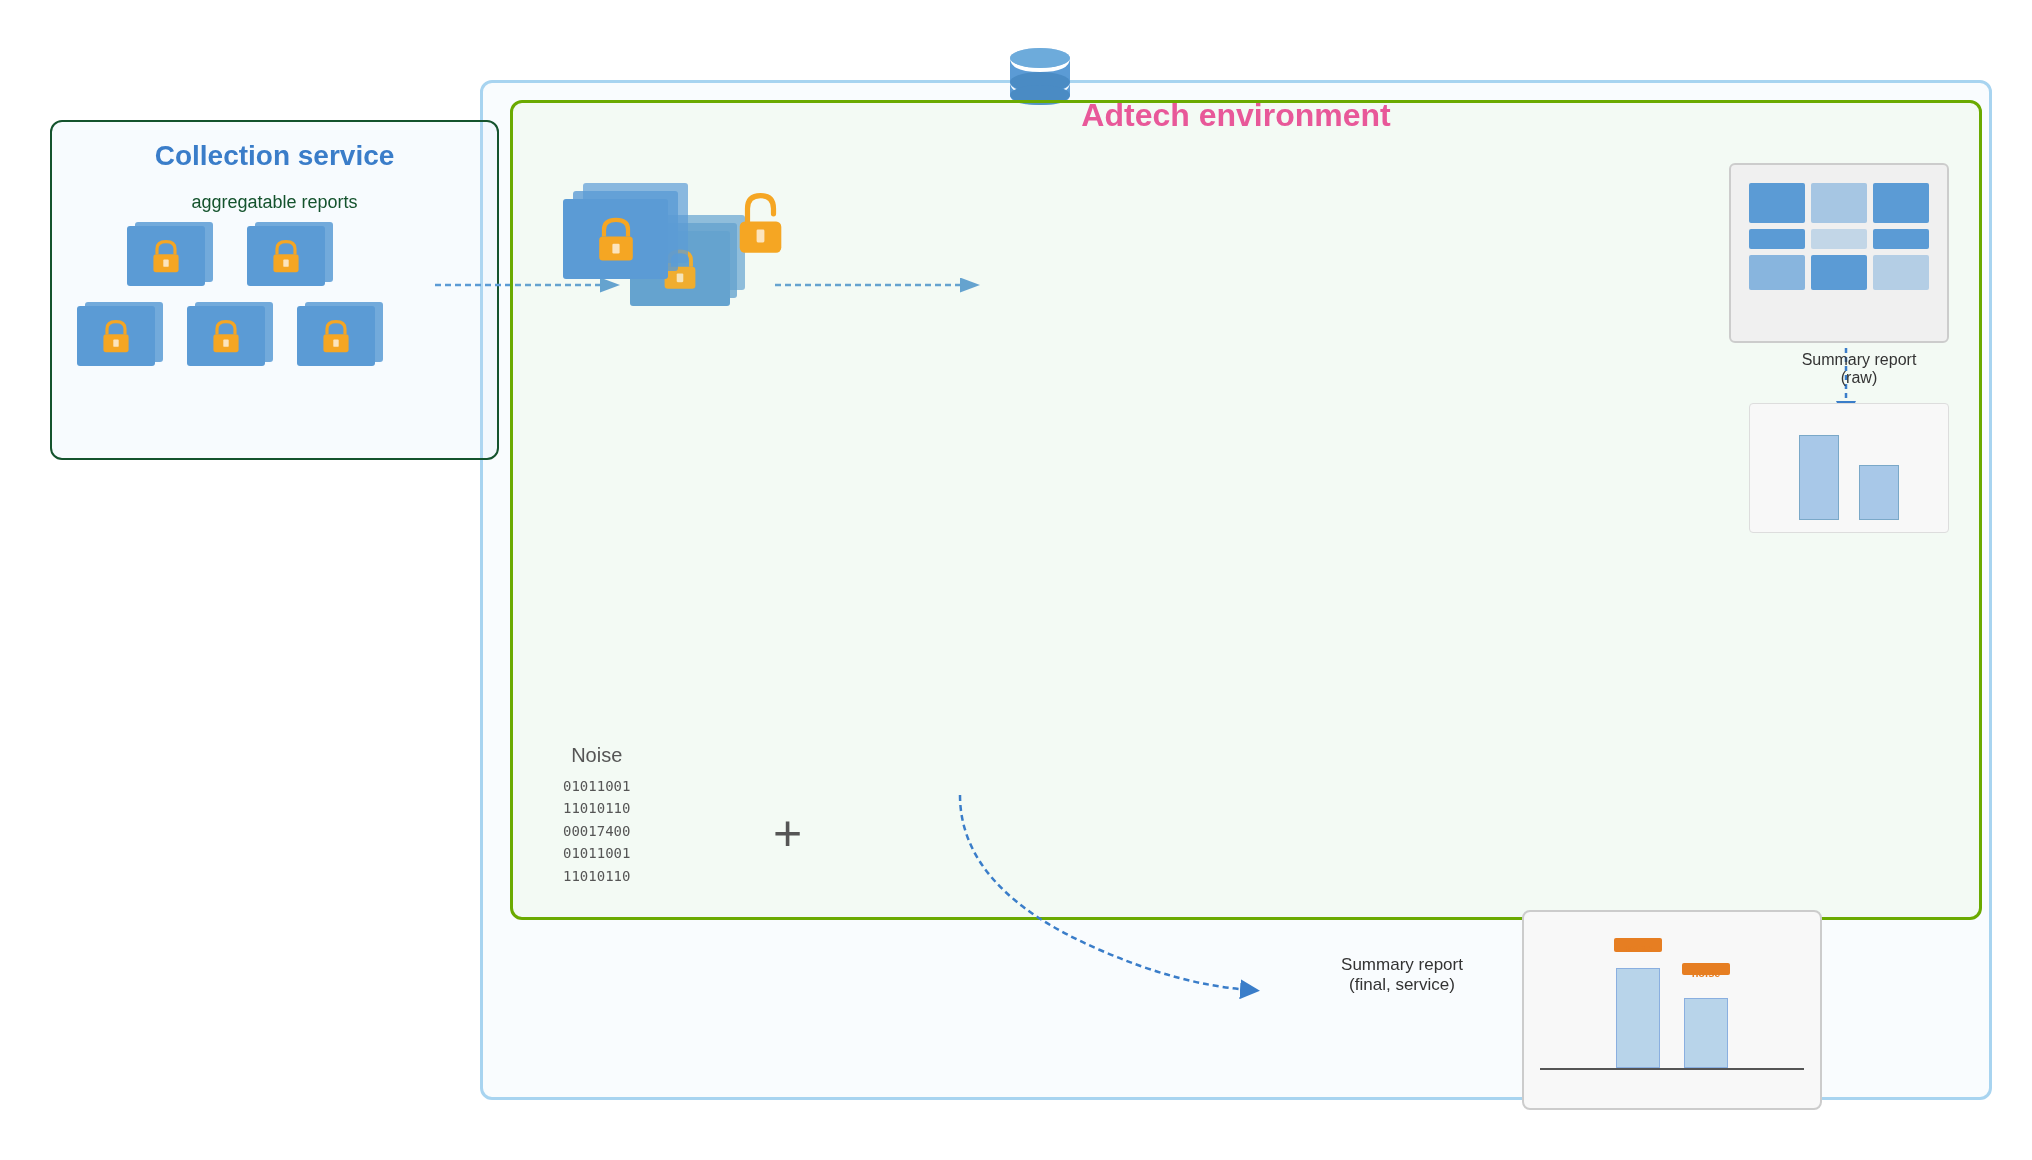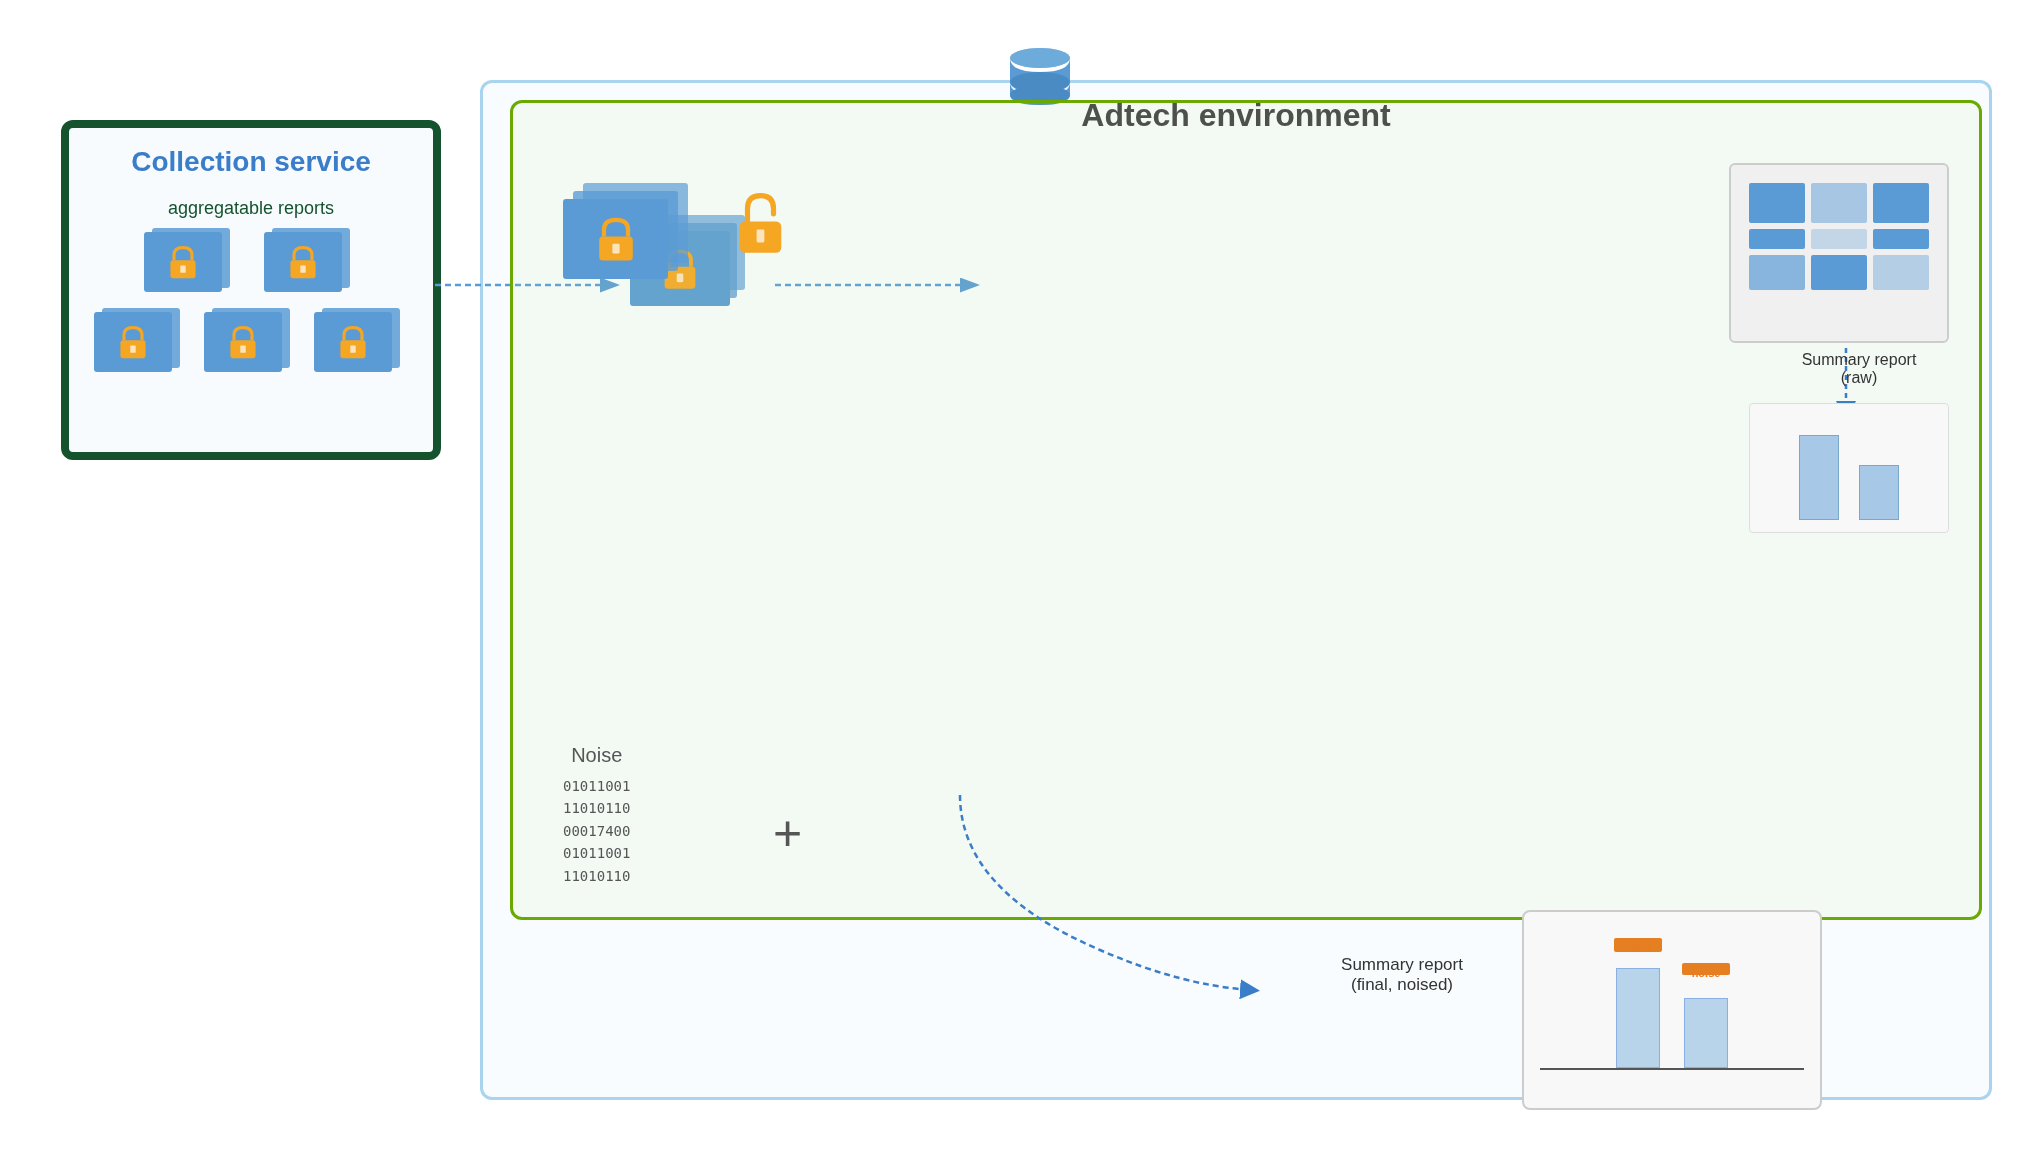--- a/index.html
+++ b/index.html
@@ -32,32 +32,32 @@
       background: rgba(200, 230, 250, 0.1);
     }
 
     .adtech-env-title {
       position: absolute;
       top: 14px;
       left: 50%;
       transform: translateX(-50%);
       font-size: 32px;
       font-weight: bold;
-      color: #404040;
+      color: #ec4899;
       white-space: nowrap;
     }
 
     
     .collection-service {
       position: absolute;
-      left: 41px;
+      left: 30px;
       top: 100px;
-      width: 380px;
+      width: 449px;
       height: 340px;
-      border: 8px solid #14532d;
+      border: 2px solid #14532d;
       border-radius: 12px;
       background: rgba(200, 230, 250, 0.15);
     }
 
     .collection-service-title {
       position: absolute;
       top: 18px;
       left: 50%;
       transform: translateX(-50%);
       font-size: 28px;
@@ -324,21 +324,21 @@
         </div>
         <div style="width:44px; height:70px; background:#b8d4ea; border:1px solid #8aafe0; margin-top:24px;"></div>
       </div>
     </div>
 
     <div style="border-top:2px solid #555; margin-top:0; width:100%;"></div>
   </div>
 
   <div style="position:absolute; bottom:145px; right:510px; text-align:center; width:200px;">
     <div style="font-size:17px; color:#333;">Summary report</div>
-    <div style="font-size:17px; color:#333;">(final, noised)</div>
+    <div style="font-size:17px; color:#333;">(final, service)</div>
   </div>
 
   <svg style="position:absolute; top:770px; left:880px;" width="400" height="220" viewBox="0 0 400 220">
     <defs>
       <marker id="ah4" markerWidth="8" markerHeight="8" refX="4" refY="4" orient="auto">
         <path d="M0,0 L8,4 L0,8 z" fill="#3a7dc9"></path>
       </marker>
     </defs>
     <path d="M 60 5 Q 60 100 200 160 Q 280 195 350 200" fill="none" stroke="#3a7dc9" stroke-width="2.5" stroke-dasharray="6,4" marker-end="url(#ah4)"></path>
   </svg>

